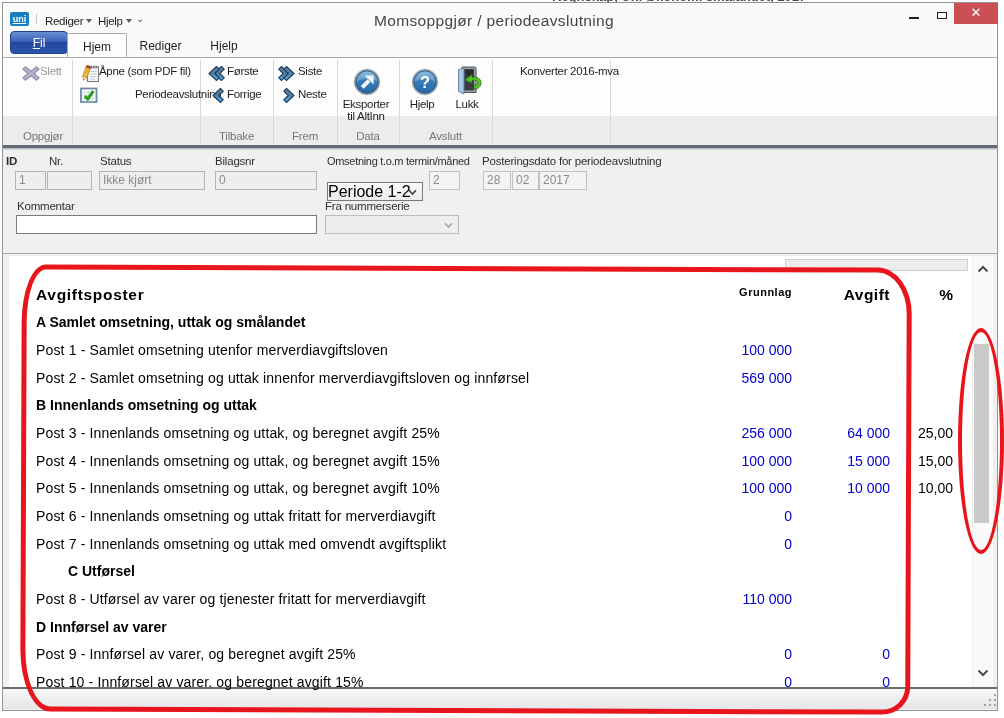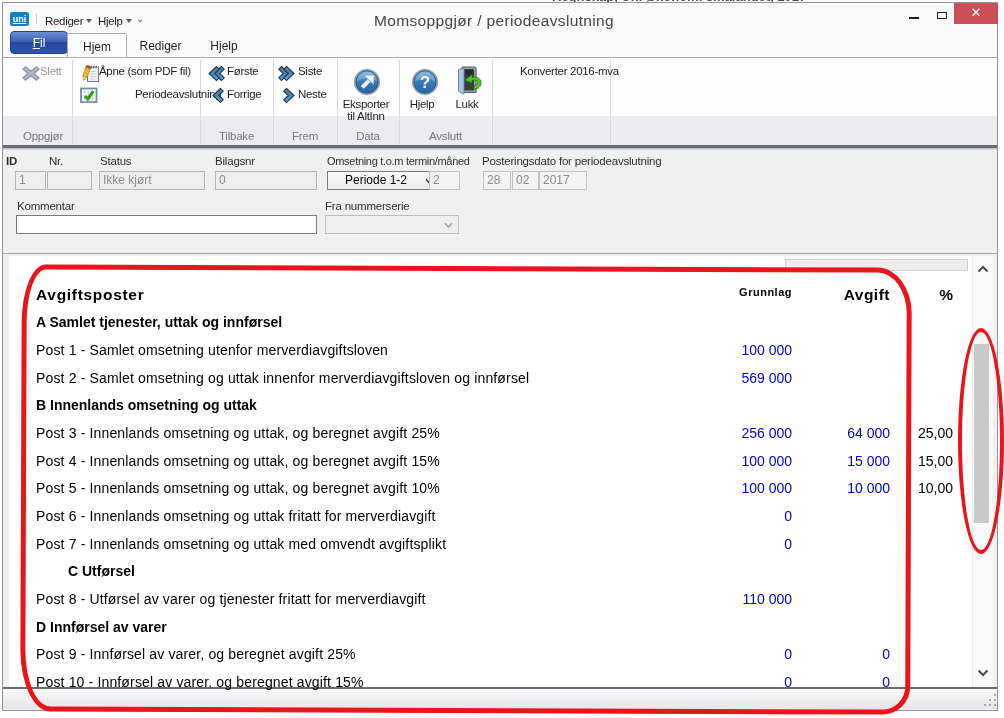--- a/index.html
+++ b/index.html
@@ -198,21 +198,21 @@
   <div class="abs flabel" style="left:3px;top:152px;font-weight:bold;">ID</div>
   <div class="abs flabel" style="left:46px;top:152px;">Nr.</div>
   <div class="abs flabel" style="left:97px;top:152px;">Status</div>
   <div class="abs flabel" style="left:212px;top:152px;">Bilagsnr</div>
   <div class="abs flabel" style="left:324px;top:152px;font-size:11px;letter-spacing:-0.3px;">Omsetning t.o.m termin/måned</div>
   <div class="abs flabel" style="left:479px;top:152px;">Posteringsdato for periodeavslutning</div>
   <div class="abs field" style="left:12px;top:168px;width:26px;">1</div>
   <div class="abs field" style="left:44px;top:168px;width:40px;"></div>
   <div class="abs field" style="left:96px;top:168px;width:101px;">Ikke kjørt</div>
   <div class="abs field" style="left:212px;top:168px;width:97px;">0</div>
-  <div class="abs" id="combo1" style="left:324px;top:168px;width:94px;height:17px;background:linear-gradient(#f9f9f9,#ececee);border:1px solid #7a7a7a;font-size:12px;line-height:17px;padding-left:17px;">Periode 1-2<svg style="position:absolute;right:5px;top:6px;" width="9" height="7" viewBox="0 0 9 7">
+  <div class="abs" id="combo1" style="left:324px;top:179px;width:94px;height:17px;background:linear-gradient(#f9f9f9,#ececee);border:1px solid #7a7a7a;font-size:16px;line-height:17px;padding-left:0;">Periode 1-2<svg style="position:absolute;right:5px;top:6px;" width="9" height="7" viewBox="0 0 9 7">
         <path d="M1 1.2 L4.5 5 L8 1.2" stroke="#3f3f3f" stroke-width="1.6" fill="none"></path>
       </svg></div>
   <div class="abs field" style="left:426px;top:168px;width:26px;background:#f3f3f5;border-color:#c2c2c4;">2</div>
   <div class="abs field" style="left:480px;top:168px;width:23px;background:#f3f3f5;border-color:#c2c2c4;">28</div>
   <div class="abs field" style="left:509px;top:168px;width:22px;background:#f3f3f5;border-color:#c2c2c4;">02</div>
   <div class="abs field" style="left:536px;top:168px;width:43px;background:#f3f3f5;border-color:#c2c2c4;">2017</div>
   <div class="abs flabel" style="left:14px;top:197px;">Kommentar</div>
   <div class="abs flabel" style="left:322px;top:197px;">Fra nummerserie</div>
   <div class="abs" style="left:13px;top:212px;width:299px;height:17px;background:#fff;border:1px solid #7a7a7a;"></div>
   <div class="abs" style="left:322px;top:212px;width:132px;height:17px;background:#eeeeef;border:1px solid #bcbcbe;">
@@ -228,21 +228,21 @@
   <div class="abs" id="vthumb"></div>
   <div class="abs" id="botline"></div>
   <div class="abs" id="statusbar"></div>
 </div>
 
 <div id="tbl" style="position:absolute;left:0;top:2px;">
 <div class="trow" style="left:36px;top:284px;font-weight:bold;font-size:15.5px;letter-spacing:0.7px;">Avgiftsposter</div>
 <div class="num" style="left:702px;top:284px;color:#000;font-weight:bold;font-size:11px;letter-spacing:0.5px;">Grunnlag</div>
 <div class="num" style="left:800px;top:284px;color:#000;font-weight:bold;font-size:15.5px;letter-spacing:0.5px;">Avgift</div>
 <div class="pct" style="left:893px;top:284px;font-weight:bold;font-size:15.5px;">%</div>
-<div class="trow sec" style="left:36px;top:312px;">A Samlet tjenester, uttak og innførsel</div>
+<div class="trow sec" style="left:36px;top:312px;">A Samlet omsetning, uttak og smålandet</div>
 <div class="trow" style="left:36px;top:340px;">Post 1 - Samlet omsetning utenfor merverdiavgiftsloven</div>
 <div class="num" style="left:702px;top:340px;">100 000</div>
 <div class="trow" style="left:36px;top:367.5px;">Post 2 - Samlet omsetning og uttak innenfor merverdiavgiftsloven og innførsel</div>
 <div class="num" style="left:702px;top:367.5px;">569 000</div>
 <div class="trow sec" style="left:36px;top:395px;">B Innenlands omsetning og uttak</div>
 <div class="trow" style="left:36px;top:423px;">Post 3 - Innenlands omsetning og uttak, og beregnet avgift 25%</div>
 <div class="num" style="left:702px;top:423px;">256 000</div>
 <div class="num" style="left:800px;top:423px;">64 000</div>
 <div class="pct" style="left:893px;top:423px;text-align:right;">25,00</div>
 <div class="trow" style="left:36px;top:450.5px;">Post 4 - Innenlands omsetning og uttak, og beregnet avgift 15%</div>

